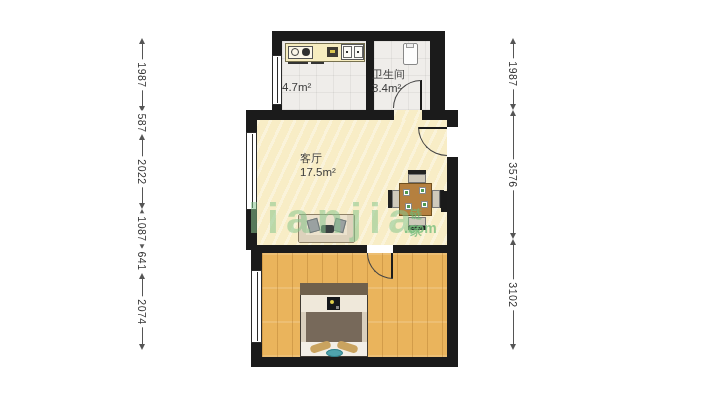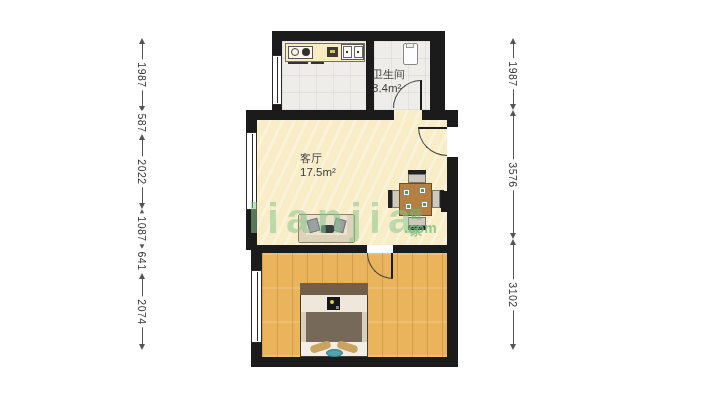--- a/index.html
+++ b/index.html
@@ -132,20 +132,21 @@
   <div class="win v" style="left:251px;top:270px;width:11px;height:73px;"></div>
 
   <div class="leaf" style="left:420px;top:80px;width:2px;height:30px;"></div>
   <div class="arc" style="left:393px;top:80px;width:28px;height:28px;border-left:1.5px solid #444;border-top:1.5px solid #444;border-radius:100% 0 0 0;"></div>
   <div class="leaf" style="left:418px;top:127px;width:29px;height:2px;"></div>
   <div class="arc" style="left:418px;top:127px;width:29px;height:29px;border-left:1.5px solid #444;border-bottom:1.5px solid #444;border-radius:0 0 0 100%;"></div>
   <div class="leaf" style="left:391px;top:253px;width:2px;height:26px;"></div>
   <div class="arc" style="left:367px;top:253px;width:26px;height:26px;border-left:1.5px solid #444;border-bottom:1.5px solid #444;border-radius:0 0 0 100%;"></div>
 
   <div class="rlabel" style="left:282px;top:80px;width:84px;">
+    <div class="area">4.7m²</div>
   </div>
   <div class="rlabel" style="left:372px;top:67px;width:60px;">
     <div>卫生间</div>
     <div class="area">3.4m²</div>
   </div>
   <div class="rlabel" style="left:300px;top:151px;width:140px;">
     <div>客厅</div>
     <div class="area">17.5m²</div>
   </div>
   <div class="rlabel" style="left:375px;top:291px;width:84px;">

